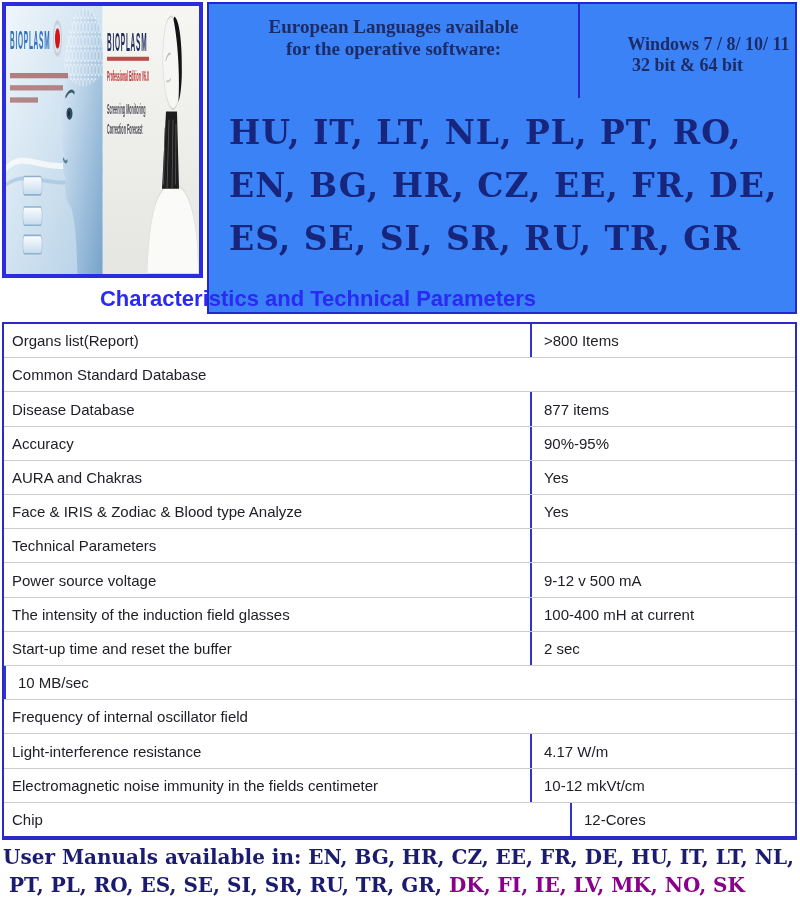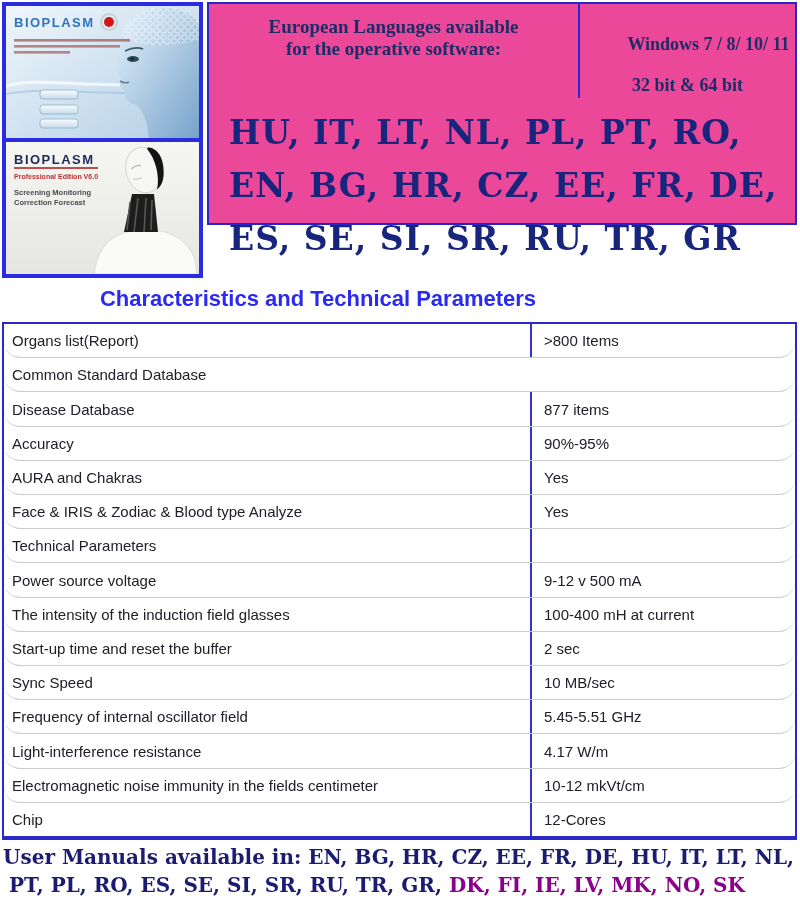--- a/index.html
+++ b/index.html
@@ -4,62 +4,62 @@
 <style>
   html,body{margin:0;padding:0;}
   body{
     width:800px;height:900px;position:relative;background:#ffffff;
     font-family:"Liberation Sans",sans-serif;overflow:hidden;
   }
   
   .images-panel{
     position:absolute;left:2px;top:2px;width:201px;height:276px;
     border:4px solid #2b2bdf;box-sizing:border-box;background:#fff;
-    display:flex;flex-direction:column;
+    display:flex;flex-direction:row;
   }
   .img-frame{flex:1;overflow:hidden;position:relative;}
   .img-divider{height:4px;background:#2b2bdf;}
   .img-frame svg{display:block;width:100%;height:100%;}
   
   .info-box{
-    position:absolute;left:207px;top:2px;width:590px;height:223px;
-    border:2px solid #2626cc;box-sizing:border-box;background:#ec4899;
+    position:absolute;left:207px;top:2px;width:590px;height:312px;
+    border:2px solid #2626cc;box-sizing:border-box;background:#3b82f6;
   }
   .info-top{display:flex;height:94px;}
   .lang-header{
     width:369px;text-align:center;color:#1d2b66;
     font-family:"Liberation Serif",serif;font-weight:bold;font-size:19px;
   }
   .lang-header .l1{margin-top:12px;}
   .lang-header .l2{}
   .win-box{
     flex:1;border-left:2px solid #2626cc;text-align:center;color:#1d2b66;
     font-family:"Liberation Serif",serif;font-weight:bold;font-size:18px;
   }
   .win-box .l1{margin-top:30px;padding-left:42px;}
-  .win-box .l2{margin-top:20px;}
+  .win-box .l2{}
   .language-list{
     padding:8px 0 0 20px;
     font-family:"DejaVu Serif",serif;font-weight:bold;
     font-size:33px;line-height:53px;letter-spacing:1px;color:#17257d;
     white-space:nowrap;
   }
   
   .section-title{
     position:absolute;left:0;top:286px;width:636px;text-align:center;
     font-size:22px;font-weight:bold;color:#2a2af2;letter-spacing:0px;
   }
   
   .spec-table{
     position:absolute;left:2px;top:322px;width:795px;height:518px;
     border:2px solid #2a2ac8;border-bottom-width:4px;box-sizing:border-box;
     display:flex;flex-direction:column;background:#fff;
   }
-  .trow{flex:1;display:flex;border-bottom:1px solid #cccccc;min-height:0;border-radius:16px;}
-  .trow:last-child{border-bottom:none;}
+  .trow{flex:1;display:flex;border-bottom:1px solid #cccccc;min-height:0;}
+  .trow:last-child{border-bottom:none;gap:40px;}
   .tcell{display:flex;align-items:center;font-size:15px;color:#202028;box-sizing:border-box;}
   .tcell.label{width:526px;padding-left:8px;}
   .tcell.value{flex:1;border-left:2px solid #3434cc;padding-left:12px;}
   
   .footer{
     position:absolute;left:3px;top:843px;width:794px;
     font-family:"DejaVu Serif",serif;font-weight:bold;
     font-size:20px;line-height:28px;color:#1b1b70;white-space:nowrap;
   }
   .footer .line2{padding-left:6px;}
@@ -207,26 +207,24 @@
     </div>
     <div class="trow">
       <div class="tcell label">The intensity of the induction field glasses</div>
       <div class="tcell value">100-400 mH at current</div>
     </div>
     <div class="trow">
       <div class="tcell label">Start-up time and reset the buffer</div>
       <div class="tcell value">2 sec</div>
     </div>
     <div class="trow">
-      <div class="tcell label">Sync Speed</div>
       <div class="tcell value">10 MB/sec</div>
     </div>
     <div class="trow">
       <div class="tcell label">Frequency of internal oscillator field</div>
-      <div class="tcell value">5.45-5.51 GHz</div>
     </div>
     <div class="trow">
       <div class="tcell label">Light-interference resistance</div>
       <div class="tcell value">4.17 W/m</div>
     </div>
     <div class="trow">
       <div class="tcell label">Electromagnetic noise immunity in the fields centimeter</div>
       <div class="tcell value">10-12 mkVt/cm</div>
     </div>
     <div class="trow">

